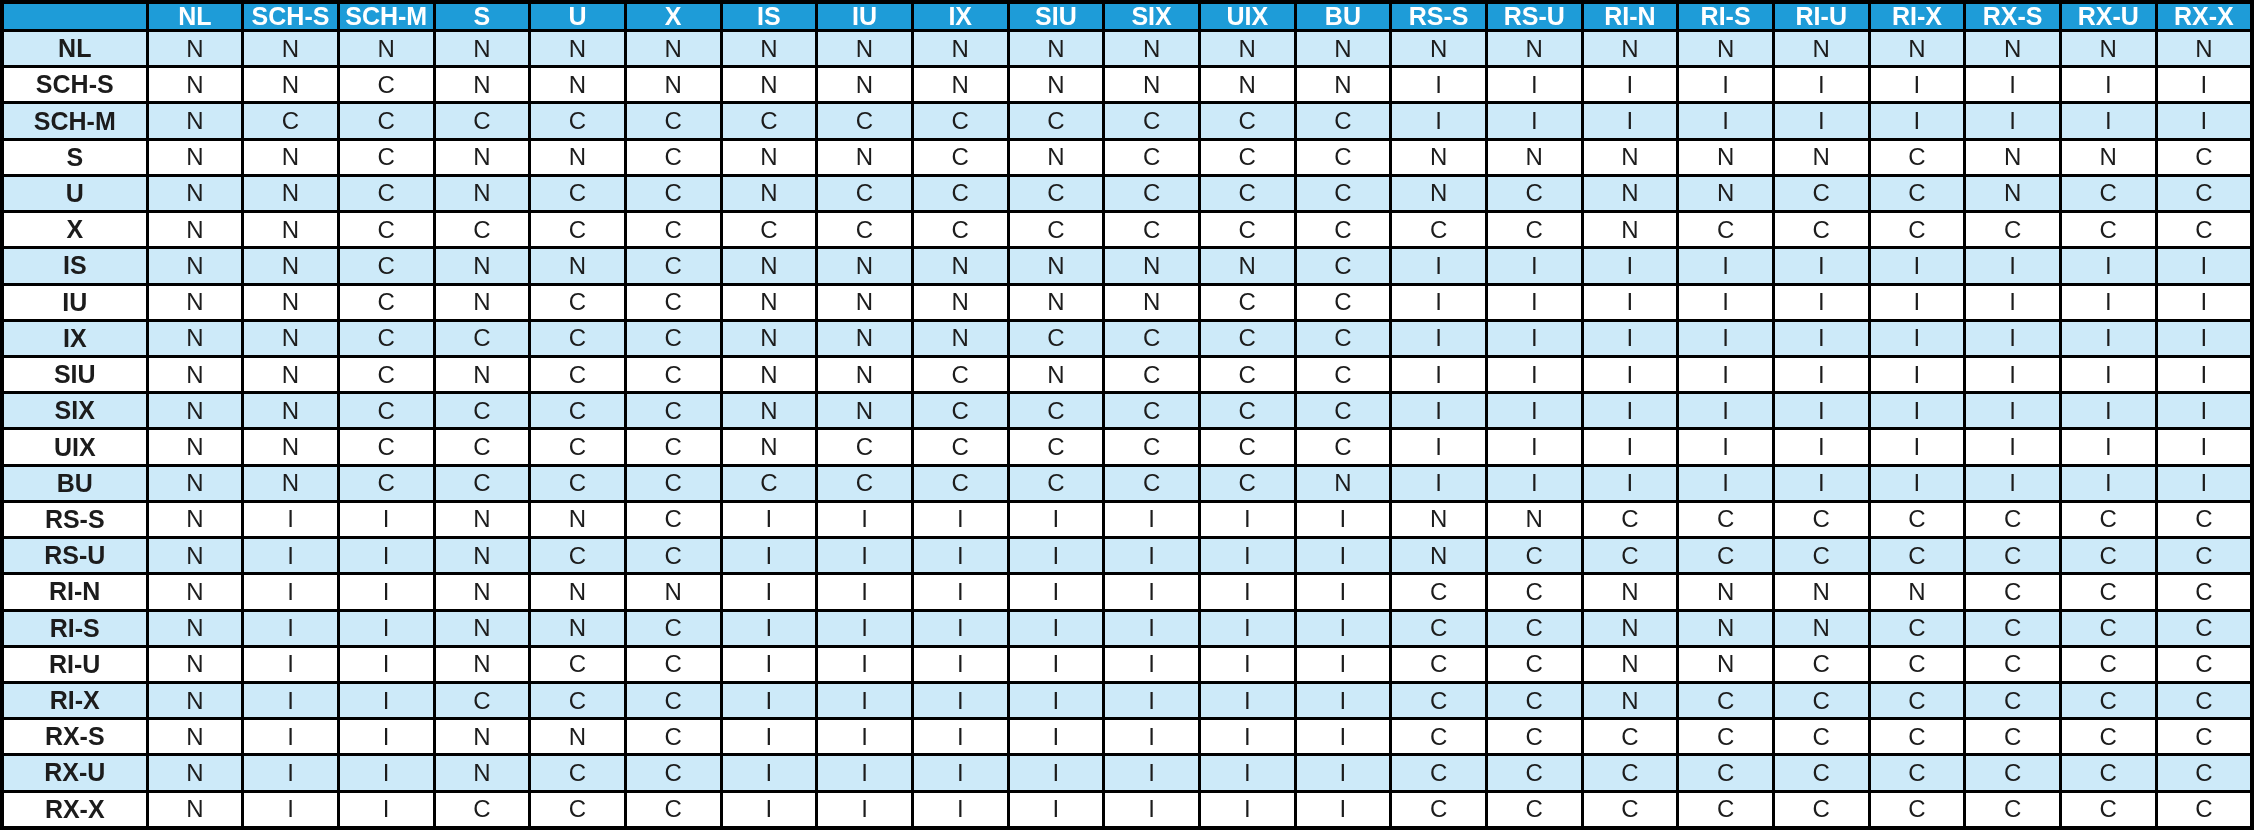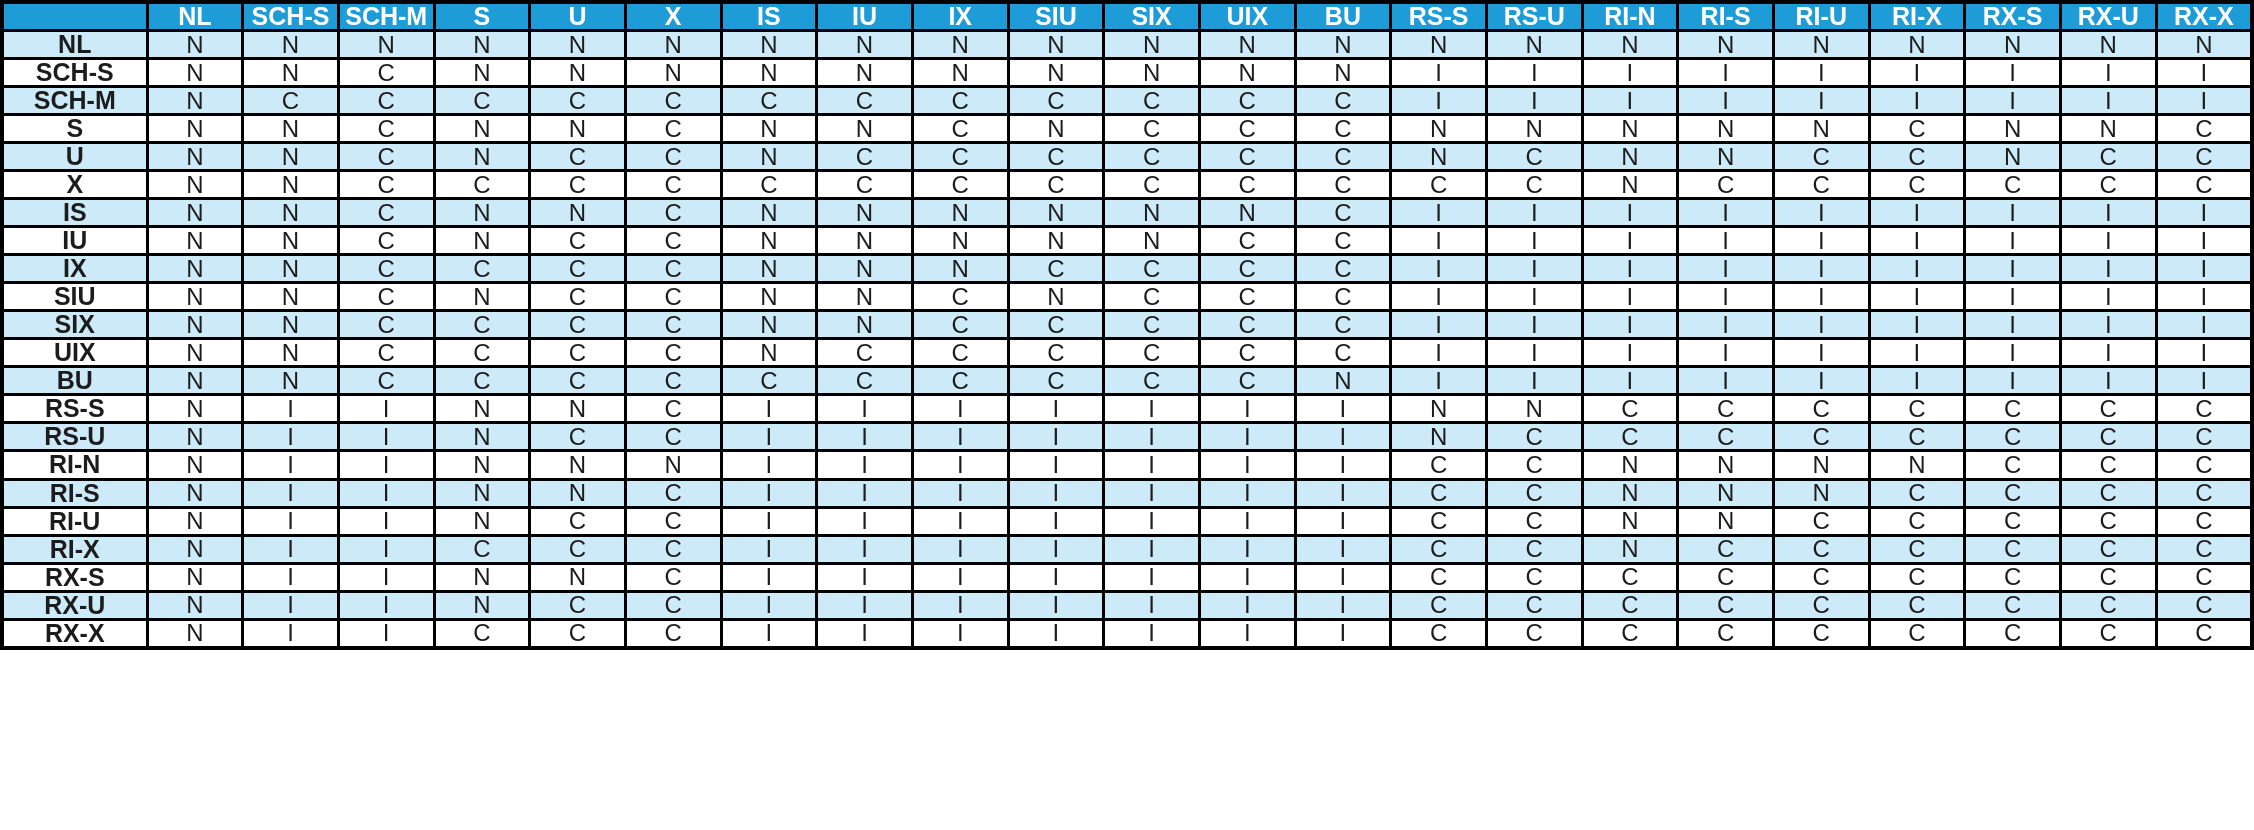--- a/index.html
+++ b/index.html
@@ -11,21 +11,21 @@
     --cell-text:#1c1c1c;
   }
   html,body{margin:0;padding:0;}
   body{
     width:2254px;height:830px;
     background:#ffffff;
     font-family:"Liberation Sans","DejaVu Sans",sans-serif;
     overflow:hidden;
   }
   table{
-    width:2254px;height:650px;
+    width:2254px;height:830px;
     border-collapse:collapse;
     table-layout:fixed;
     border:4px solid var(--border);
   }
   th,td{
     border:3px solid var(--border);
     text-align:center;
     vertical-align:middle;
     padding:0;
     line-height:1;

